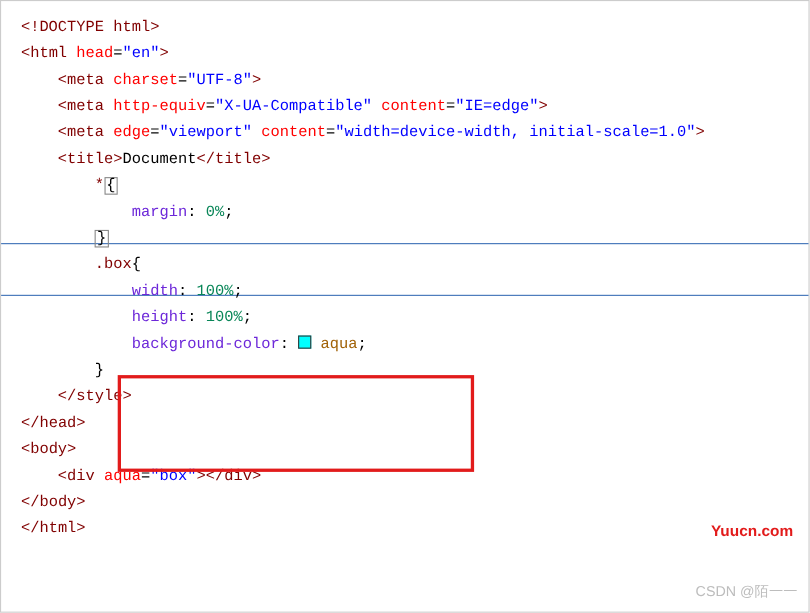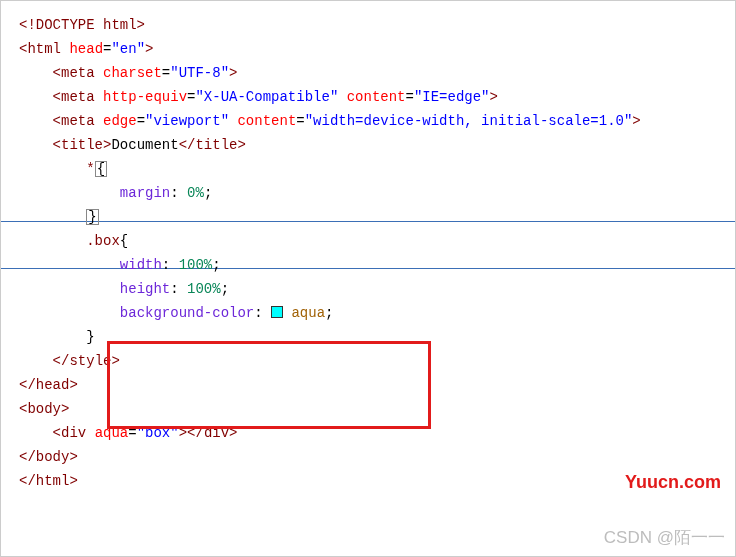--- a/index.html
+++ b/index.html
@@ -70,30 +70,30 @@
   border: 1px solid #333;
   vertical-align: -1px;
 }
 
 .watermark1 {
   position: absolute;
   right: 14px;
   bottom: 62px;
   color: #e21b1b;
   font-family: Arial, sans-serif;
-  font-size: 18px;
+  font-size: 14px;
   font-weight: bold;
 }
 .watermark2 {
   position: absolute;
   right: 10px;
   bottom: 6px;
   color: #bdbdbd;
   font-family: Arial, sans-serif;
-  font-size: 17px;
+  font-size: 13px;
 }
 </style>
 </head>
 <body>
 
 <div class="highlight-lines"></div>
 
 <div class="code-area">
 <div class="line"><span class="tag">&lt;!DOCTYPE html&gt;</span></div>
 <div class="line"><span class="tag">&lt;<span>html</span></span> <span class="attr">head</span><span class="punc">=</span><span class="val">"en"</span><span class="tag">&gt;</span></div>

